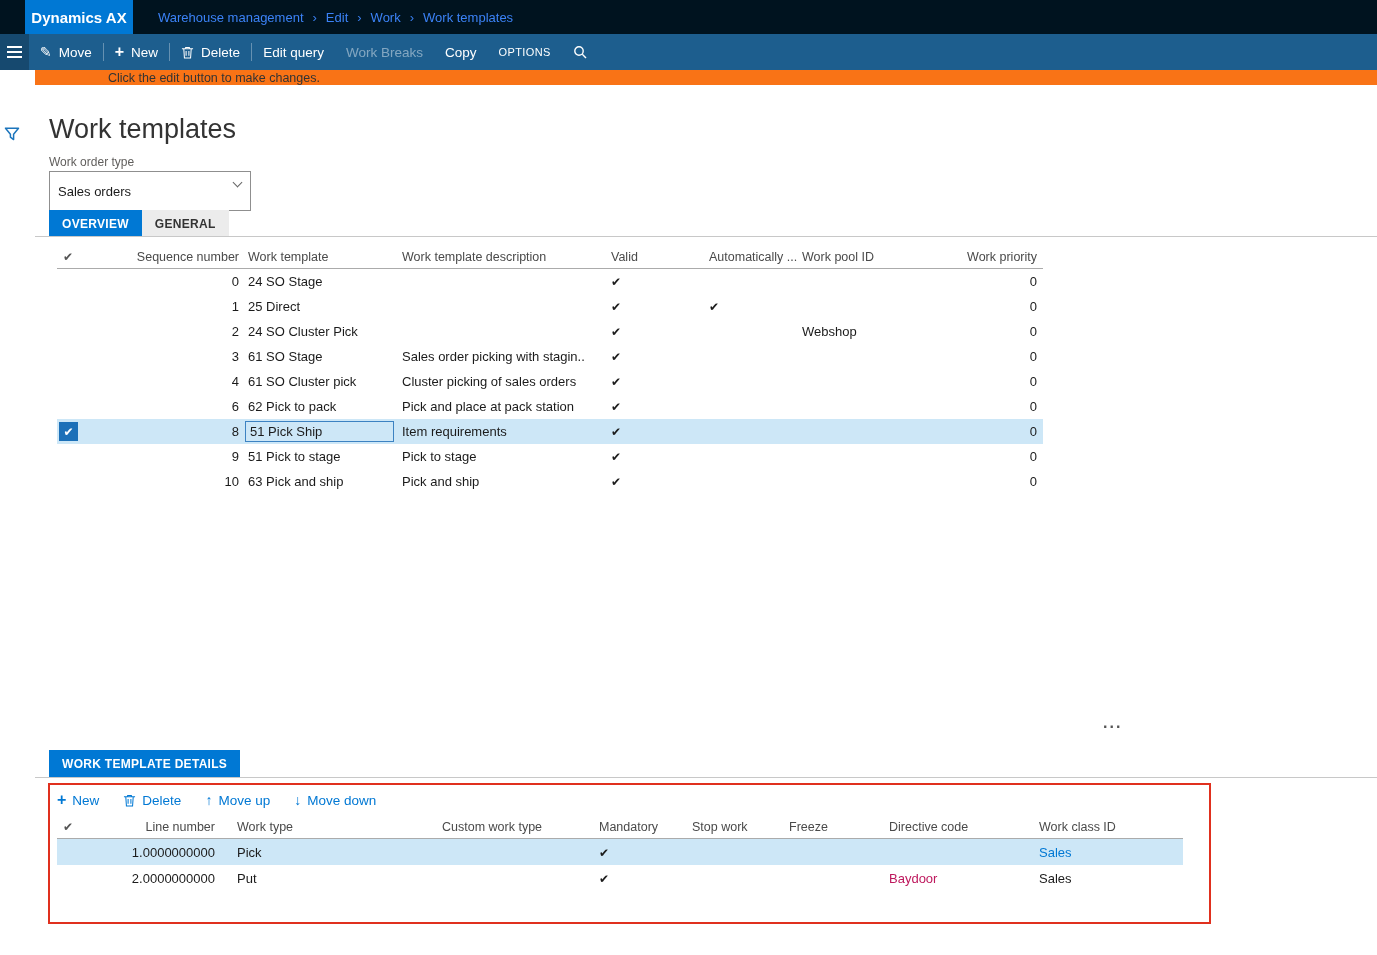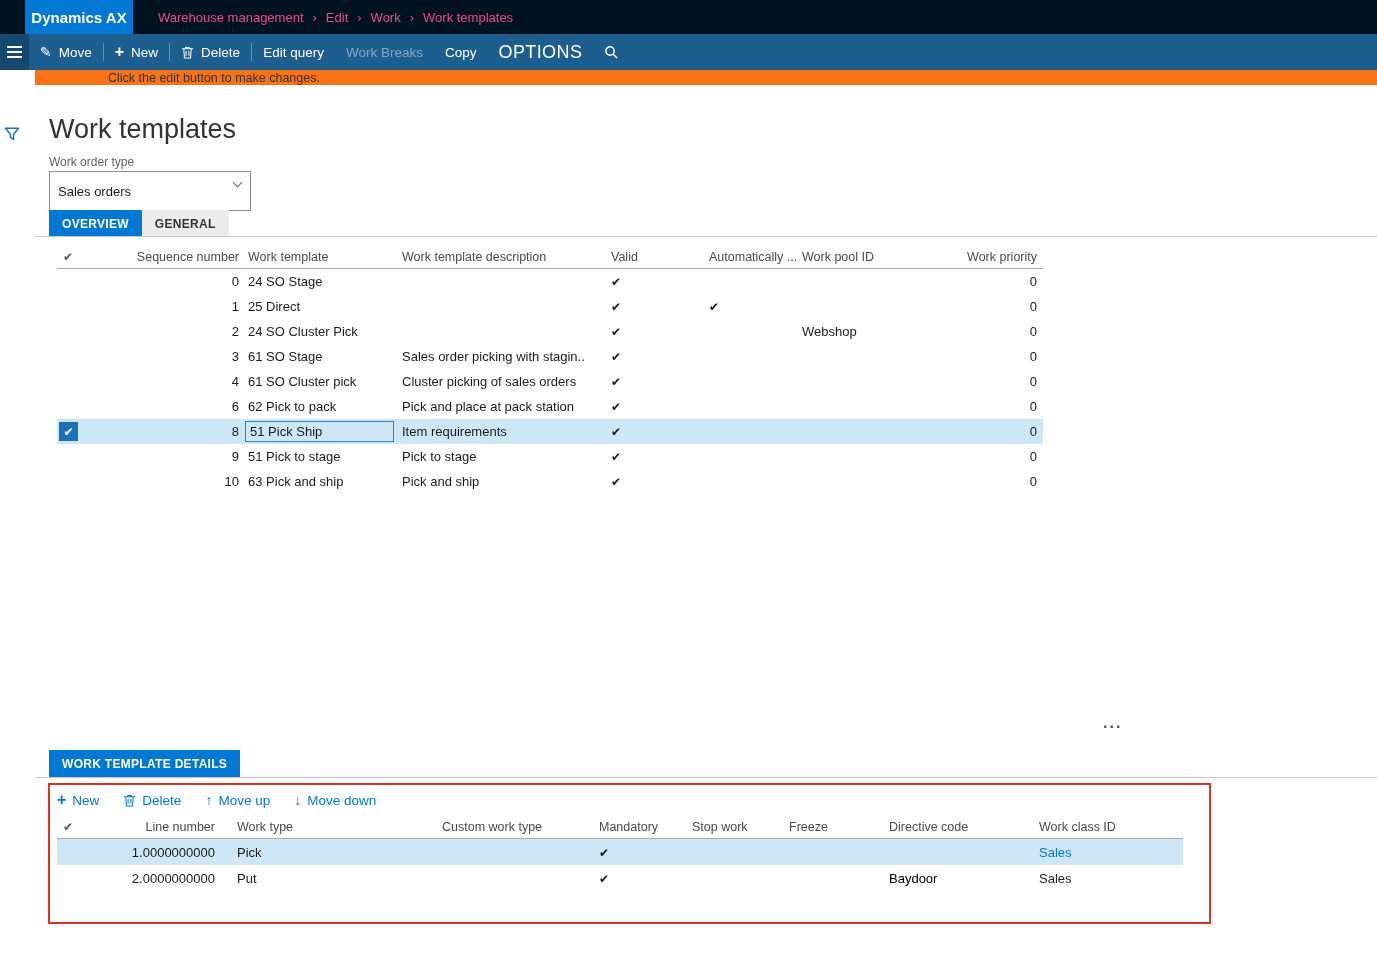--- a/index.html
+++ b/index.html
@@ -5,32 +5,32 @@
   * { box-sizing: border-box; margin: 0; padding: 0; }
   html,body { width: 1377px; height: 955px; }
   body {
     position: relative; background: #fff; overflow: hidden;
     font-family: "Liberation Sans", "DejaVu Sans", sans-serif;
     color: #1b1b1b;
   }
   
   .topbar { position:absolute; left:0; top:0; width:100%; height:34px; background:#00131f; display:flex; align-items:stretch; }
   .logo { width:108px; background:#0078d4; color:#fff; font-size:15px; font-weight:600; display:flex; align-items:center; justify-content:center; cursor:pointer;margin-left:25px; }
-  .crumbs { display:flex; align-items:center; margin-left:25px; color:#ec4899; font-size:13px; }
+  .crumbs { display:flex; align-items:center; margin-left:25px; color:#3b82f6; font-size:13px; }
   .crumb { cursor:pointer; }
   .crumb:not(:last-child)::after { content:"\203A"; margin:0 9px; opacity:.95; }
   
   .cmdbar { position:absolute; left:0; top:34px; width:100%; height:36px; background:#1d5e8e; display:flex; align-items:center; color:#fff; }
   .burger { width:29px; height:36px; background:#16496f; display:flex; flex-direction:column; justify-content:center; gap:3px; padding:0 7px; cursor:pointer; }
   .burger i { display:block; height:2px; background:#fff; }
   .cmd { display:flex; align-items:center; gap:7px; padding:0 11px; font-size:13.5px; height:100%; cursor:pointer; white-space:nowrap; }
   .cmd .glyph { font-size:14px; }
   .cmd .plus { font-size:16px; font-weight:600; line-height:1; }
   .cmd.disabled { color:rgba(255,255,255,.45); cursor:default; }
-  .cmd.options { font-size:18px; letter-spacing:.4px; }
+  .cmd.options { font-size:11px; letter-spacing:.4px; }
   .vsep { width:1px; height:18px; background:rgba(255,255,255,.32); }
   .cmd svg { display:block; }
   
   .notif { position:absolute; left:35px; top:70px; right:0; height:15px; background:#f97316; display:flex; align-items:center; padding-left:73px; font-size:12.5px; color:#333; }
   
   .filter { position:absolute; left:4px; top:126px; cursor:pointer; }
   
   .title { position:absolute; left:49px; top:114px; font-size:27px; font-weight:400; color:#333; }
   .wot-label { position:absolute; left:49px; top:155px; font-size:12px; color:#605e5c; }
   .select { position:absolute; left:49px; top:171px; width:202px; height:40px; border:1px solid #8f8f8f; background:#fff; display:flex; align-items:center; padding:0 24px 0 8px; font-size:13px; cursor:pointer; }
@@ -78,21 +78,21 @@
   .d-row.selected { background:#cde7f7; }
   .h-line, .c-line { text-align:right; padding-right:3px; }
   .h-wtype, .c-wtype { padding-left:19px; }
   .h-cwt, .c-cwt { padding-left:2px; }
   .h-mand, .c-mand { padding-left:7px; }
   .h-stop, .c-stop { padding-left:2px; }
   .h-frz, .c-frz { padding-left:2px; }
   .h-dir, .c-dir { padding-left:2px; }
   .h-wcls, .c-wcls { padding-left:2px; }
   .link { color:#0078d4; cursor:pointer; }
-  .muted { color:#000000; }
+  .muted { color:#be185d; }
 </style>
 </head>
 <body>
 
 <div class="topbar">
   <div class="logo">Dynamics AX</div>
   <div class="crumbs">
     <span class="crumb">Warehouse management</span>
     <span class="crumb">Edit</span>
     <span class="crumb">Work</span>

